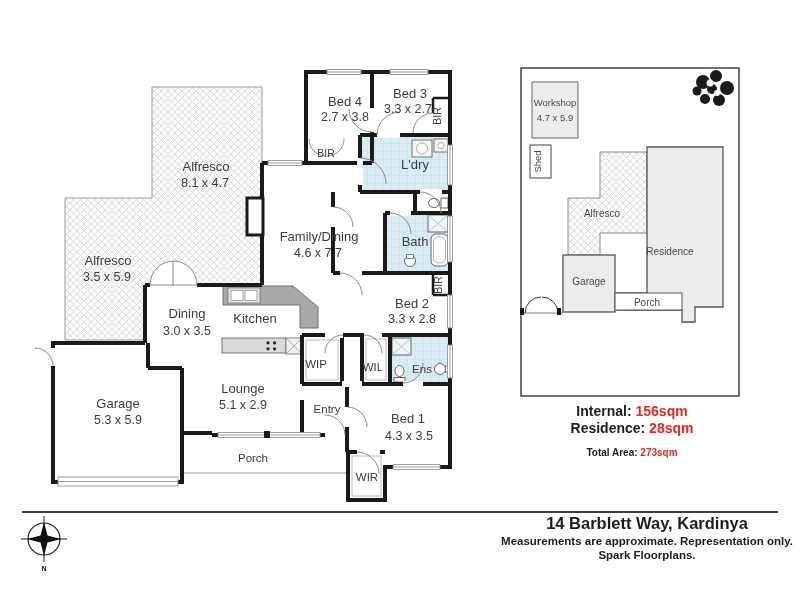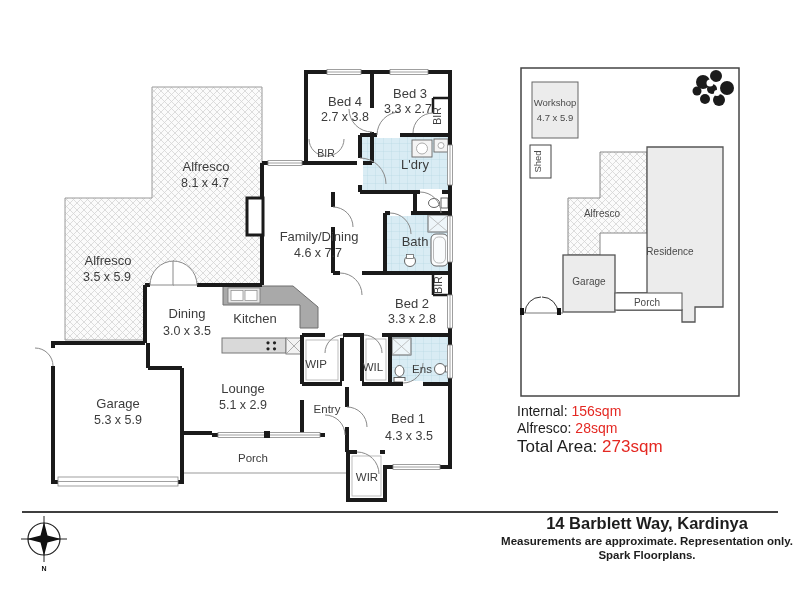--- a/index.html
+++ b/index.html
@@ -5,24 +5,24 @@
   html,body{margin:0;padding:0;background:#fff;}
   #canvas{position:relative;width:800px;height:600px;background:#fff;overflow:hidden;
           font-family:"Liberation Sans",sans-serif;}
   #plan-svg{position:absolute;left:0;top:0;}
   .room-name{font-size:13px;fill:#3c3c3c;}
   .room-dims{font-size:12.5px;fill:#3c3c3c;}
   .small-label{font-size:11.5px;fill:#3c3c3c;}
   .bir-label{font-size:10.5px;fill:#3c3c3c;}
   .site-label{font-size:10px;fill:#4a4a4a;}
   .site-label-sm{font-size:9.5px;fill:#4a4a4a;}
-  .areas-block{position:absolute;left:517px;top:403px;width:230px;
-               font-weight:normal;color:#1d1d1d;}
+  .areas-block{position:absolute;left:517px;top:403px;width:230px;text-align:center;
+               font-weight:bold;color:#1d1d1d;}
   .area-row{font-size:14px;line-height:17px;}
-  .area-total{font-size:17px;}
+  .area-total{font-size:10px;margin-top:10px;}
   .red-val{color:#e42822;}
   .separator{position:absolute;left:22px;top:511px;width:756px;height:0;border-top:2px solid #3f3f3f;}
   .footer-block{position:absolute;left:487px;top:514px;width:320px;text-align:center;color:#1d1d1d;}
   .footer-address{font-size:16.5px;font-weight:bold;}
   .footer-line{font-size:11.5px;font-weight:bold;margin-top:2px;}
 </style>
 </head>
 <body>
 
 <div id="canvas">
@@ -268,21 +268,21 @@
     <text x="44" y="571" text-anchor="middle" font-size="7" font-weight="bold" fill="#111">N</text>
   </g>
 </svg>
 
 <div class="areas-block">
   <div class="area-row">
     <span>Internal:</span>
     <span class="red-val">156sqm</span>
   </div>
   <div class="area-row">
-    <span>Alfresco:</span>
+    <span>Residence:</span>
     <span class="red-val">28sqm</span>
   </div>
   <div class="area-total">
     <span>Total Area:</span>
     <span class="red-val">273sqm</span>
   </div>
 </div>
 
 <div class="separator"></div>
 

